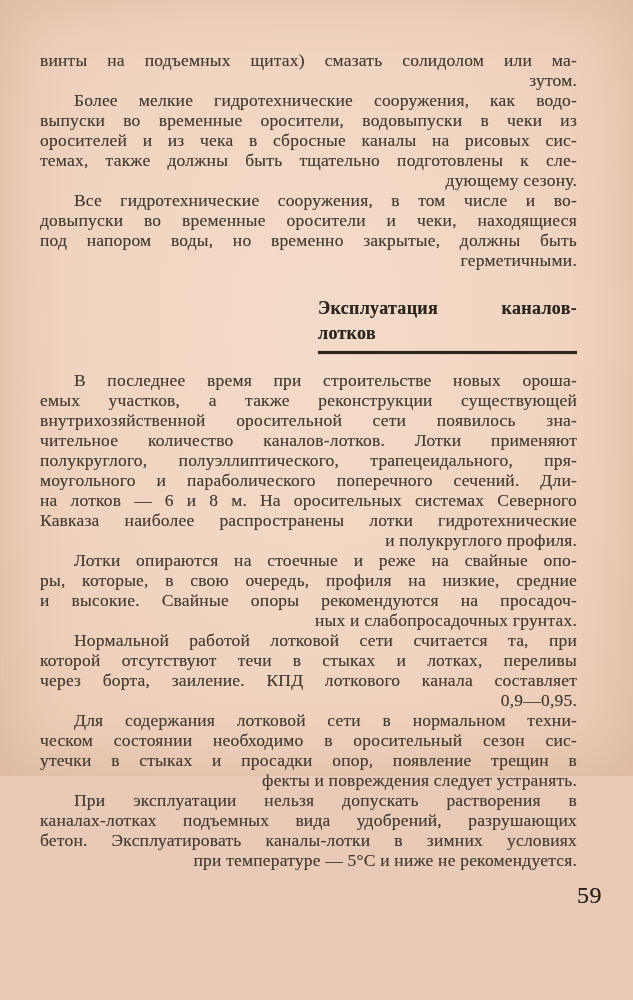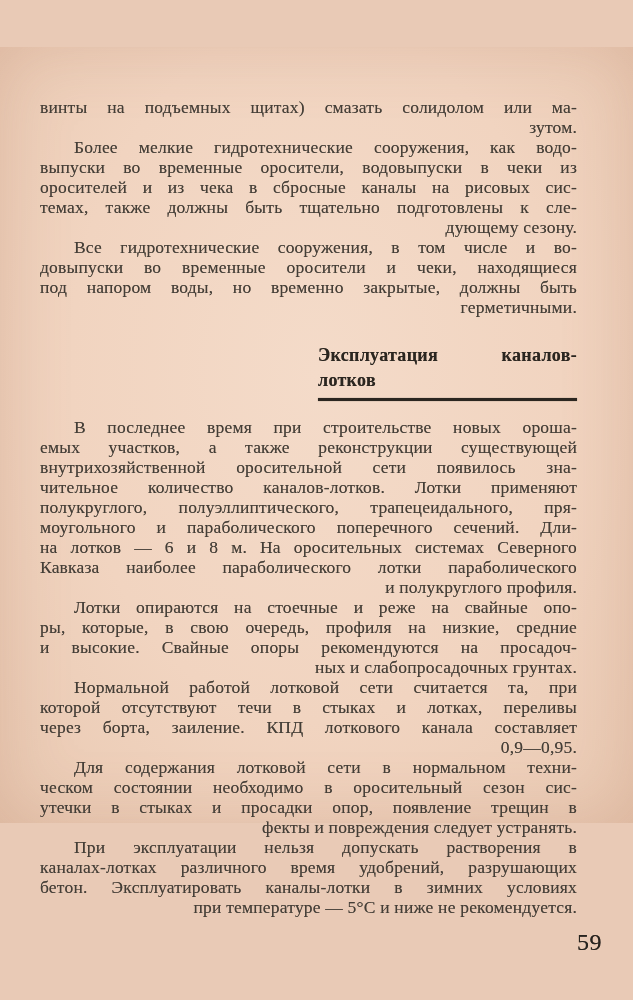--- a/index.html
+++ b/index.html
@@ -13,21 +13,20 @@
     font-family: "Liberation Serif", "DejaVu Serif", serif;
     background: #e9cab6;
   }
   .scan-page {
     position: relative;
     width: 633px;
     height: 776px;
     background: radial-gradient(ellipse at 50% 42%, #f4dbc9 0%, #f1d4c0 55%, #e9c9b2 100%);
     box-shadow: inset 0 0 70px rgba(170, 110, 80, 0.22);
     color: #443e37;
-    margin-top: 47px;
   }
   .text-block {
     position: absolute;
     left: 40px;
     top: 50px;
     width: 537px;
     font-size: 17.5px;
     letter-spacing: 0.2px;
     text-shadow: 0 0 0.5px rgba(62, 56, 48, 0.55);
   }
@@ -122,21 +121,21 @@
 
     <div id="paras-bottom">
         <div class="para">
           <div class="line j ind">В последнее время при строительстве новых ороша-</div>
           <div class="line j">емых участков, а также реконструкции существующей</div>
           <div class="line j">внутрихозяйственной оросительной сети появилось зна-</div>
           <div class="line j">чительное количество каналов-лотков. Лотки применяют</div>
           <div class="line j">полукруглого, полуэллиптического, трапецеидального, пря-</div>
           <div class="line j">моугольного и параболического поперечного сечений. Дли-</div>
           <div class="line j">на лотков — 6 и 8 м. На оросительных системах Северного</div>
-          <div class="line j">Кавказа наиболее параболического лотки параболического</div>
+          <div class="line j">Кавказа наиболее распространены лотки гидротехнические</div>
           <div class="line">и полукруглого профиля.</div>
         </div>
         <div class="para">
           <div class="line j ind">Лотки опираются на стоечные и реже на свайные опо-</div>
           <div class="line j">ры, которые, в свою очередь, профиля на низкие, средние</div>
           <div class="line j">и высокие. Свайные опоры рекомендуются на просадоч-</div>
           <div class="line">ных и слабопросадочных грунтах.</div>
         </div>
         <div class="para">
           <div class="line j ind">Нормальной работой лотковой сети считается та, при</div>
@@ -145,21 +144,21 @@
           <div class="line">0,9—0,95.</div>
         </div>
         <div class="para">
           <div class="line j ind">Для содержания лотковой сети в нормальном техни-</div>
           <div class="line j">ческом состоянии необходимо в оросительный сезон сис-</div>
           <div class="line j">утечки в стыках и просадки опор, появление трещин в</div>
           <div class="line">фекты и повреждения следует устранять.</div>
         </div>
         <div class="para">
           <div class="line j ind">При эксплуатации нельзя допускать растворения в</div>
-          <div class="line j">каналах-лотках различного время удобрений, разрушающих</div>
+          <div class="line j">каналах-лотках подъемных вида удобрений, разрушающих</div>
           <div class="line j">бетон. Эксплуатировать каналы-лотки в зимних условиях</div>
           <div class="line">при температуре — 5°С и ниже не рекомендуется.</div>
         </div>
       </div>
 
   </div>
 
   <div class="page-number">59</div>
 </div>
 

